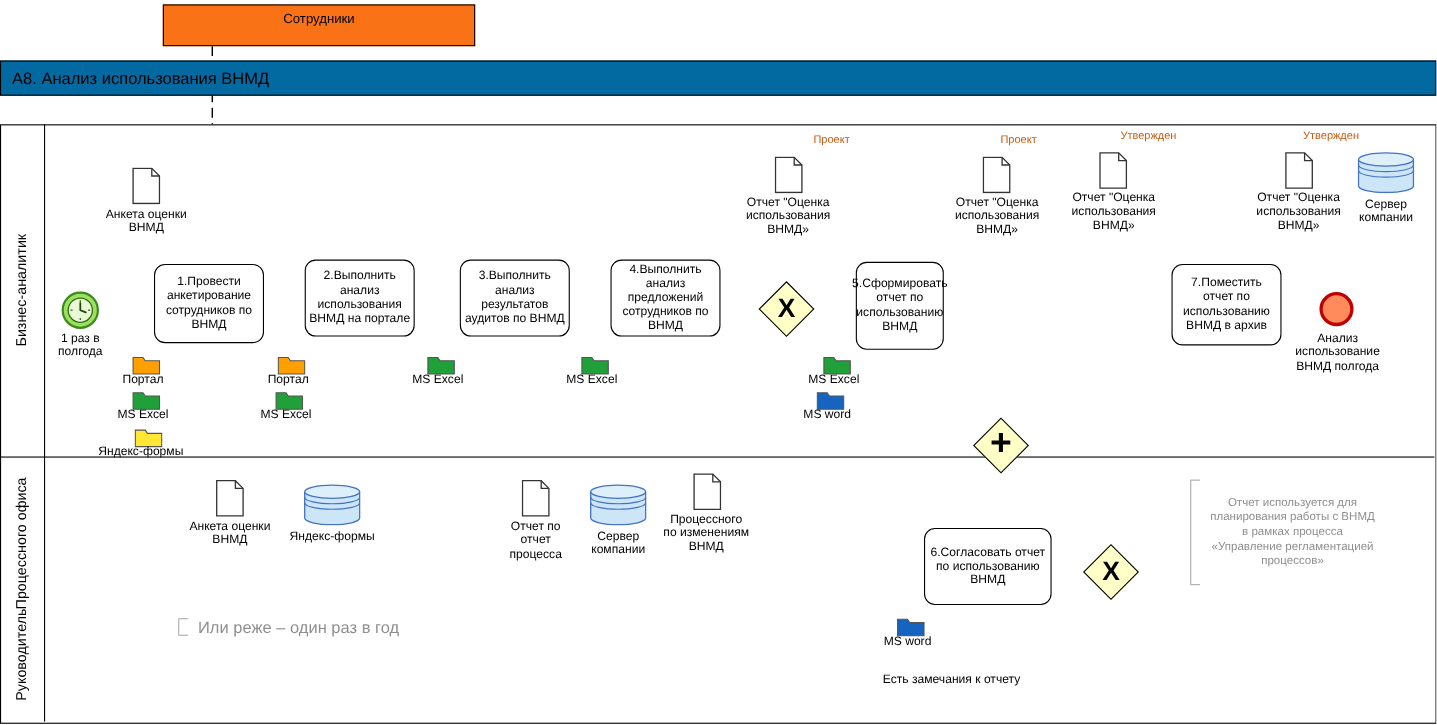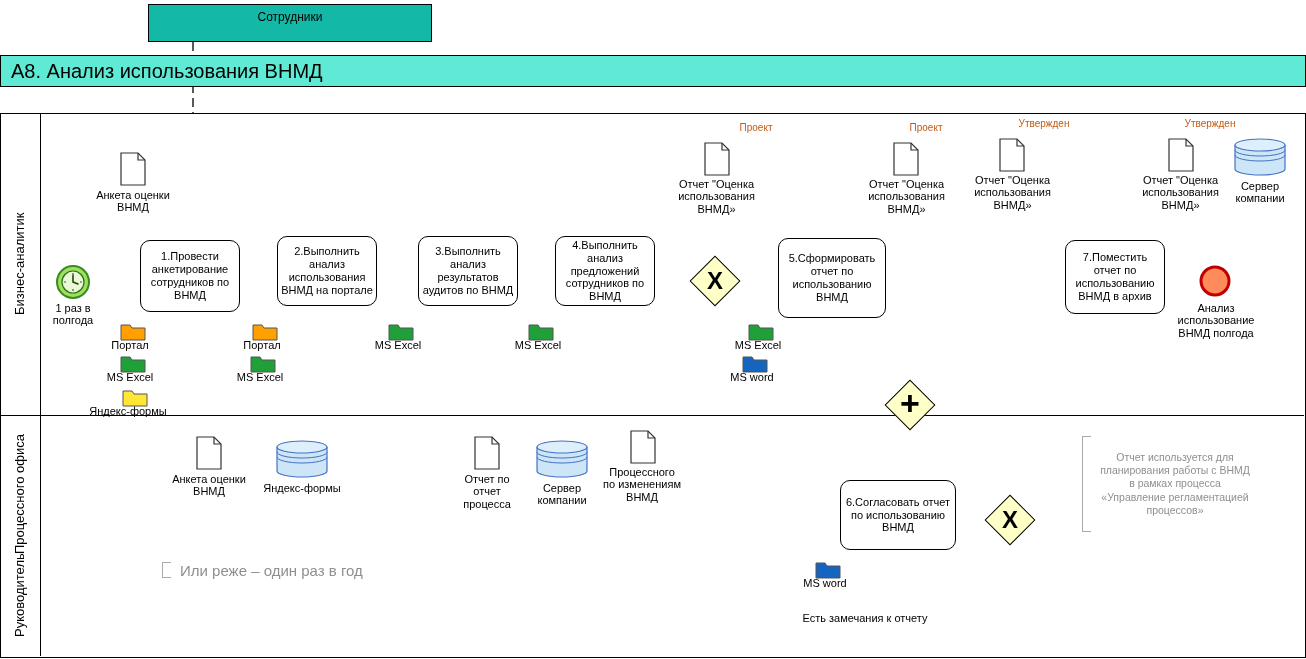--- a/index.html
+++ b/index.html
@@ -1,20 +1,20 @@
 <!DOCTYPE html>
 <html><head>
 <meta charset="utf-8">
 <style>
   html,body{margin:0;padding:0;background:#fff;}
   body{font-family:"Liberation Sans","DejaVu Sans",sans-serif;color:#000;}
   #stage{position:relative;width:1306px;height:659px;background:#fff;overflow:hidden;}
   .abs{position:absolute;}
-  .box{border:1px solid #000;background:#14b8a6;}
-  .titlebar{background:#5eead4;border:1px solid #000;display:flex;align-items:center;padding-left:10px;font-size:20px;}
+  .box{border:1px solid #000;background:#f97316;}
+  .titlebar{background:#0369a1;border:1px solid #000;display:flex;align-items:center;padding-left:10px;font-size:15px;}
   .pool{border:1px solid #000;background:#fff;}
   .vlabel{writing-mode:vertical-rl;transform:rotate(180deg);display:flex;align-items:center;justify-content:center;font-size:13px;text-align:center;line-height:1.25;}
   .task{position:absolute;background:#fff;border:1.5px solid #000;border-radius:10px;display:flex;align-items:center;justify-content:center;text-align:center;font-size:11px;line-height:1.18;padding:2px;box-sizing:border-box;}
   .lbl{position:absolute;font-size:11px;text-align:center;line-height:1.12;}
   .tag{position:absolute;font-size:10px;text-align:center;color:#C55A11;}
   .note{position:absolute;color:#8f8f8f;font-size:10.5px;line-height:1.25;}
   .bracket{border-left:1px solid #aaa;padding-left:17px;}
   .bracket:before,.bracket:after{content:"";position:absolute;left:0;width:8px;height:1px;background:#aaa;}
   .bracket:before{top:0;} .bracket:after{bottom:0;}
   .gw{position:absolute;width:36px;height:36px;}
@@ -125,21 +125,21 @@
     </div>
   <div class="task" style="left:277px;top:236px;width:100px;height:70px;">
       <span>2.Выполнить анализ использования ВНМД на портале</span>
     </div>
   <div class="task" style="left:418px;top:236px;width:100px;height:70px;">
       <span>3.Выполнить анализ результатов аудитов по ВНМД</span>
     </div>
   <div class="task" style="left:555px;top:236px;width:100px;height:70px;">
       <span>4.Выполнить анализ предложений сотрудников по ВНМД</span>
     </div>
-  <div class="task" style="left:778px;top:238px;width:108px;height:80px;align-items:center;">
+  <div class="task" style="left:778px;top:238px;width:80px;height:80px;align-items:center;">
       <span>5.Сформировать отчет по использованию ВНМД</span>
     </div>
   <div class="task" style="left:840px;top:480px;width:116px;height:70px;">
       <span>6.Согласовать отчет по использованию ВНМД</span>
     </div>
   <div class="task" style="left:1065px;top:240px;width:100px;height:74px;">
       <span>7.Поместить отчет по использованию ВНМД в архив</span>
     </div>
 
   <div class="gw" style="left:697px;top:263px;">

